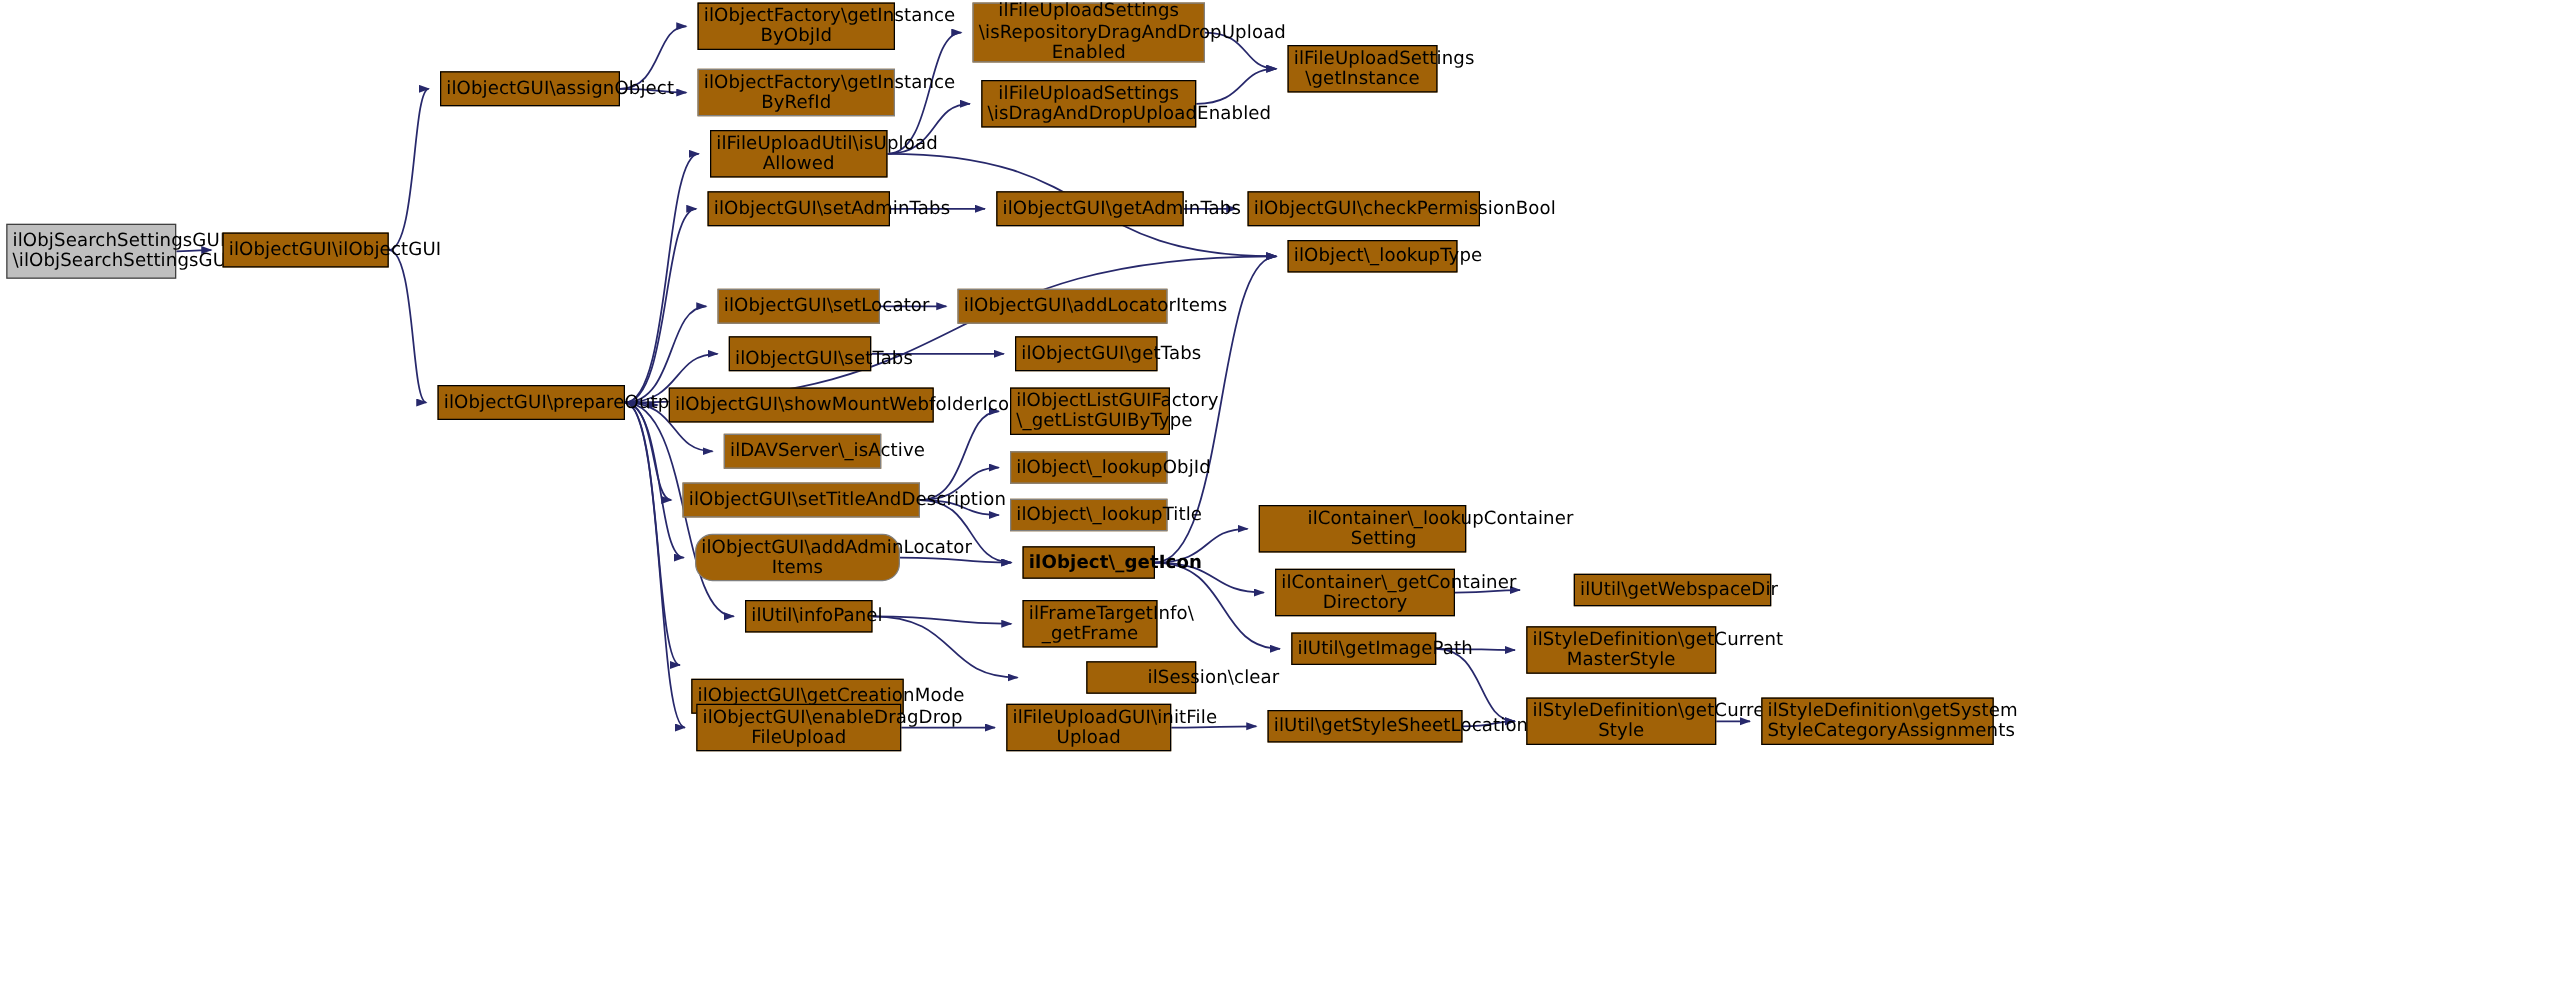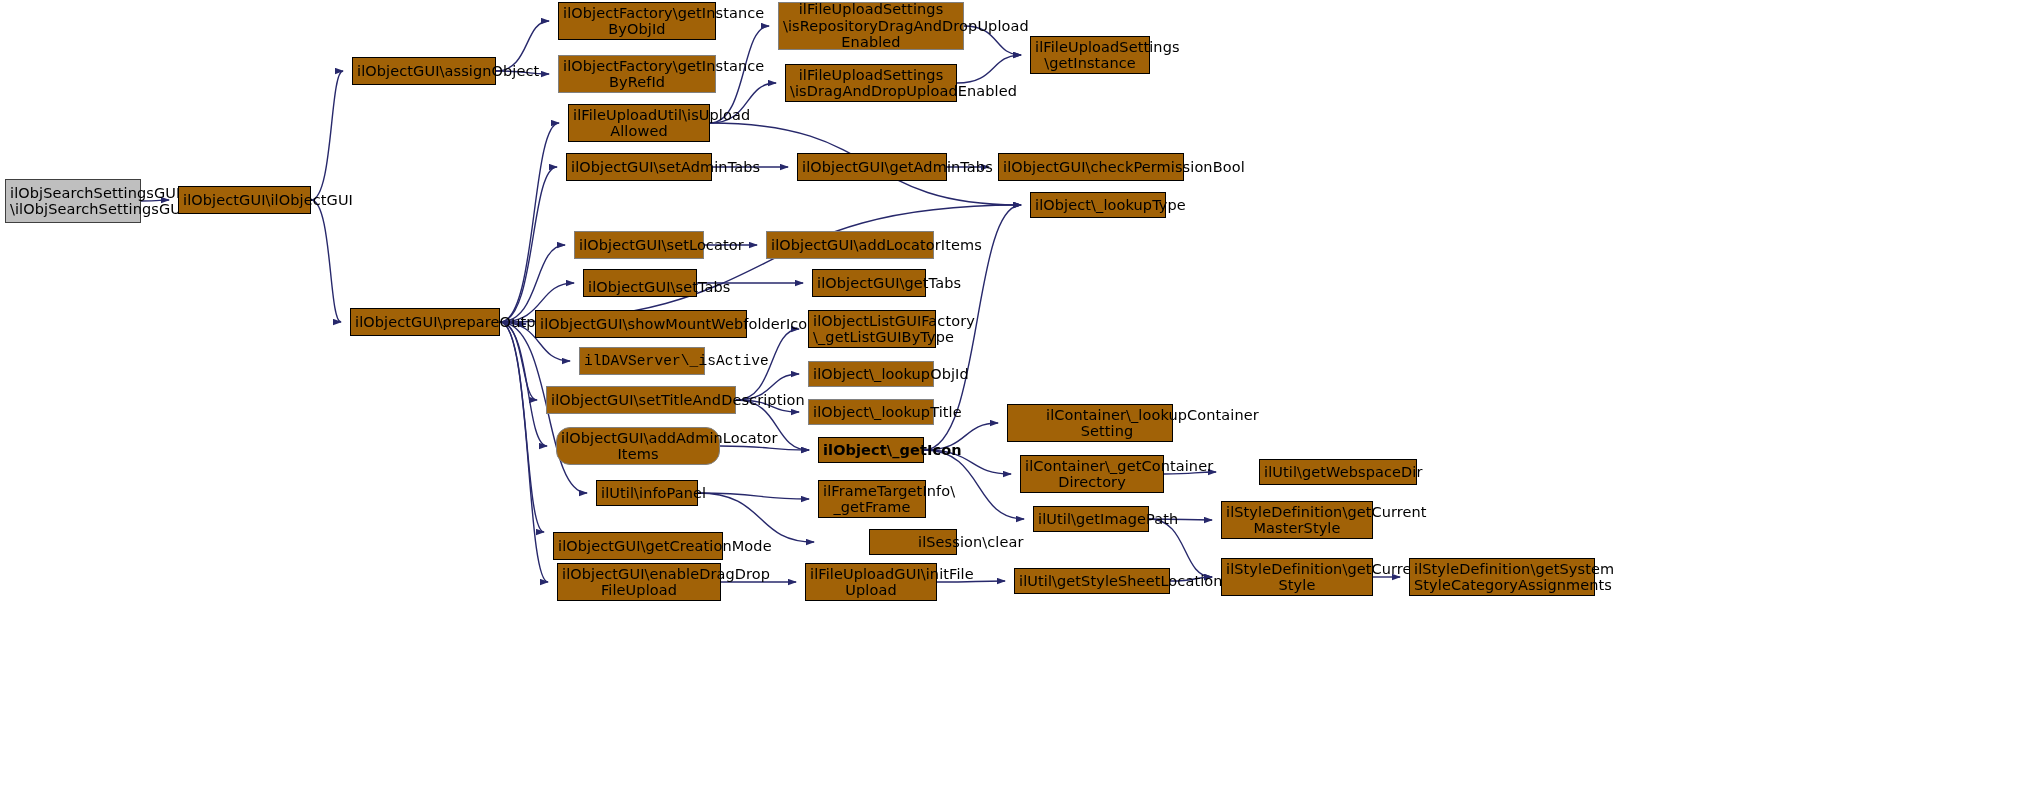--- a/index.html
+++ b/index.html
@@ -92,42 +92,42 @@
       <div class="node" style="left: 566px; top: 153px; width: 146px; height: 28px;"><span>ilObjectGUI\setAdminTabs</span></div>
       <div class="node" style="left: 797px; top: 153px; width: 150px; height: 28px;"><span>ilObjectGUI\getAdminTabs</span></div>
       <div class="node" style="left: 998px; top: 153px; width: 186px; height: 28px;"><span>ilObjectGUI\checkPermissionBool</span></div>
       <div class="node" style="left: 1030px; top: 192px; width: 136px; height: 26px;"><span>ilObject\_lookupType</span></div>
       <div class="node" style="left: 350px; top: 308px; width: 150px; height: 28px;"><span>ilObjectGUI\prepareOutput</span></div>
       <div class="node grey" style="left: 574px; top: 231px; width: 130px; height: 28px;"><span>ilObjectGUI\setLocator</span></div>
       <div class="node grey" style="left: 766px; top: 231px; width: 168px; height: 28px;"><span>ilObjectGUI\addLocatorItems</span></div>
       <div class="node" style="left: 583px; top: 269px; width: 114px; height: 28px; align-items: flex-end;"><span>ilObjectGUI\setTabs</span></div>
       <div class="node" style="left: 812px; top: 269px; width: 114px; height: 28px;"><span>ilObjectGUI\getTabs</span></div>
       <div class="node" style="left: 535px; top: 310px; width: 212px; height: 28px;"><span>ilObjectGUI\showMountWebfolderIcon</span></div>
-      <div class="node grey" style="left: 579px; top: 347px; width: 126px; height: 28px; font-family: Liberation Mono, monospace;"><span>ilDAVServer\_isActive</span></div>
+      <div class="node grey" style="left: 579px; top: 347px; width: 126px; height: 28px;"><span>ilDAVServer\_isActive</span></div>
       <div class="node grey" style="left: 546px; top: 386px; width: 190px; height: 28px;"><span>ilObjectGUI\setTitleAndDescription</span></div>
       <div class="node" style="left: 808px; top: 310px; width: 128px; height: 38px;"><span>ilObjectListGUIFactory
 \_getListGUIByType</span></div>
       <div class="node grey" style="left: 808px; top: 361px; width: 126px; height: 26px;"><span>ilObject\_lookupObjId</span></div>
       <div class="node grey" style="left: 808px; top: 399px; width: 126px; height: 26px;"><span>ilObject\_lookupTitle</span></div>
       <div class="node grey" style="left: 556px; top: 427px; width: 164px; height: 38px; border-radius: 14px;"><span>ilObjectGUI\addAdminLocator
 Items</span></div>
       <div class="node" style="left: 818px; top: 437px; width: 106px; height: 26px; font-weight: bold;"><span>ilObject\_getIcon</span></div>
       <div class="node" style="left: 1007px; top: 404px; width: 166px; height: 38px; padding-left: 38px;"><span>ilContainer\_lookupContainer
 Setting</span></div>
       <div class="node" style="left: 1020px; top: 455px; width: 144px; height: 38px;"><span>ilContainer\_getContainer
 Directory</span></div>
       <div class="node" style="left: 1225px; top: 459px; width: 158px; height: 26px; margin-left: 34px;"><span>ilUtil\getWebspaceDir</span></div>
       <div class="node" style="left: 596px; top: 480px; width: 102px; height: 26px;"><span>ilUtil\infoPanel</span></div>
       <div class="node" style="left: 818px; top: 480px; width: 108px; height: 38px;"><span>ilFrameTargetInfo\
 _getFrame</span></div>
       <div class="node" style="left: 869px; top: 529px; width: 88px; height: 26px; padding-left: 48px;"><span>ilSession\clear</span></div>
       <div class="node" style="left: 1033px; top: 506px; width: 116px; height: 26px;"><span>ilUtil\getImagePath</span></div>
       <div class="node" style="left: 1221px; top: 501px; width: 152px; height: 38px;"><span>ilStyleDefinition\getCurrent
 MasterStyle</span></div>
-      <div class="node" style="left: 553px; top: 532px; width: 170px; height: 28px;"><span>ilObjectGUI\getCreationMode</span></div>
+      <div class="node" style="left: 553px; top: 543px; width: 170px; height: 28px;"><span>ilObjectGUI\getCreationMode</span></div>
       <div class="node" style="left: 557px; top: 563px; width: 164px; height: 38px;"><span>ilObjectGUI\enableDragDrop
 FileUpload</span></div>
       <div class="node" style="left: 805px; top: 563px; width: 132px; height: 38px;"><span>ilFileUploadGUI\initFile
 Upload</span></div>
       <div class="node" style="left: 1014px; top: 568px; width: 156px; height: 26px;"><span>ilUtil\getStyleSheetLocation</span></div>
       <div class="node" style="left: 1221px; top: 558px; width: 152px; height: 38px;"><span>ilStyleDefinition\getCurrent
 Style</span></div>
       <div class="node" style="left: 1409px; top: 558px; width: 186px; height: 38px;"><span>ilStyleDefinition\getSystem
 StyleCategoryAssignments</span></div>
     </div>

